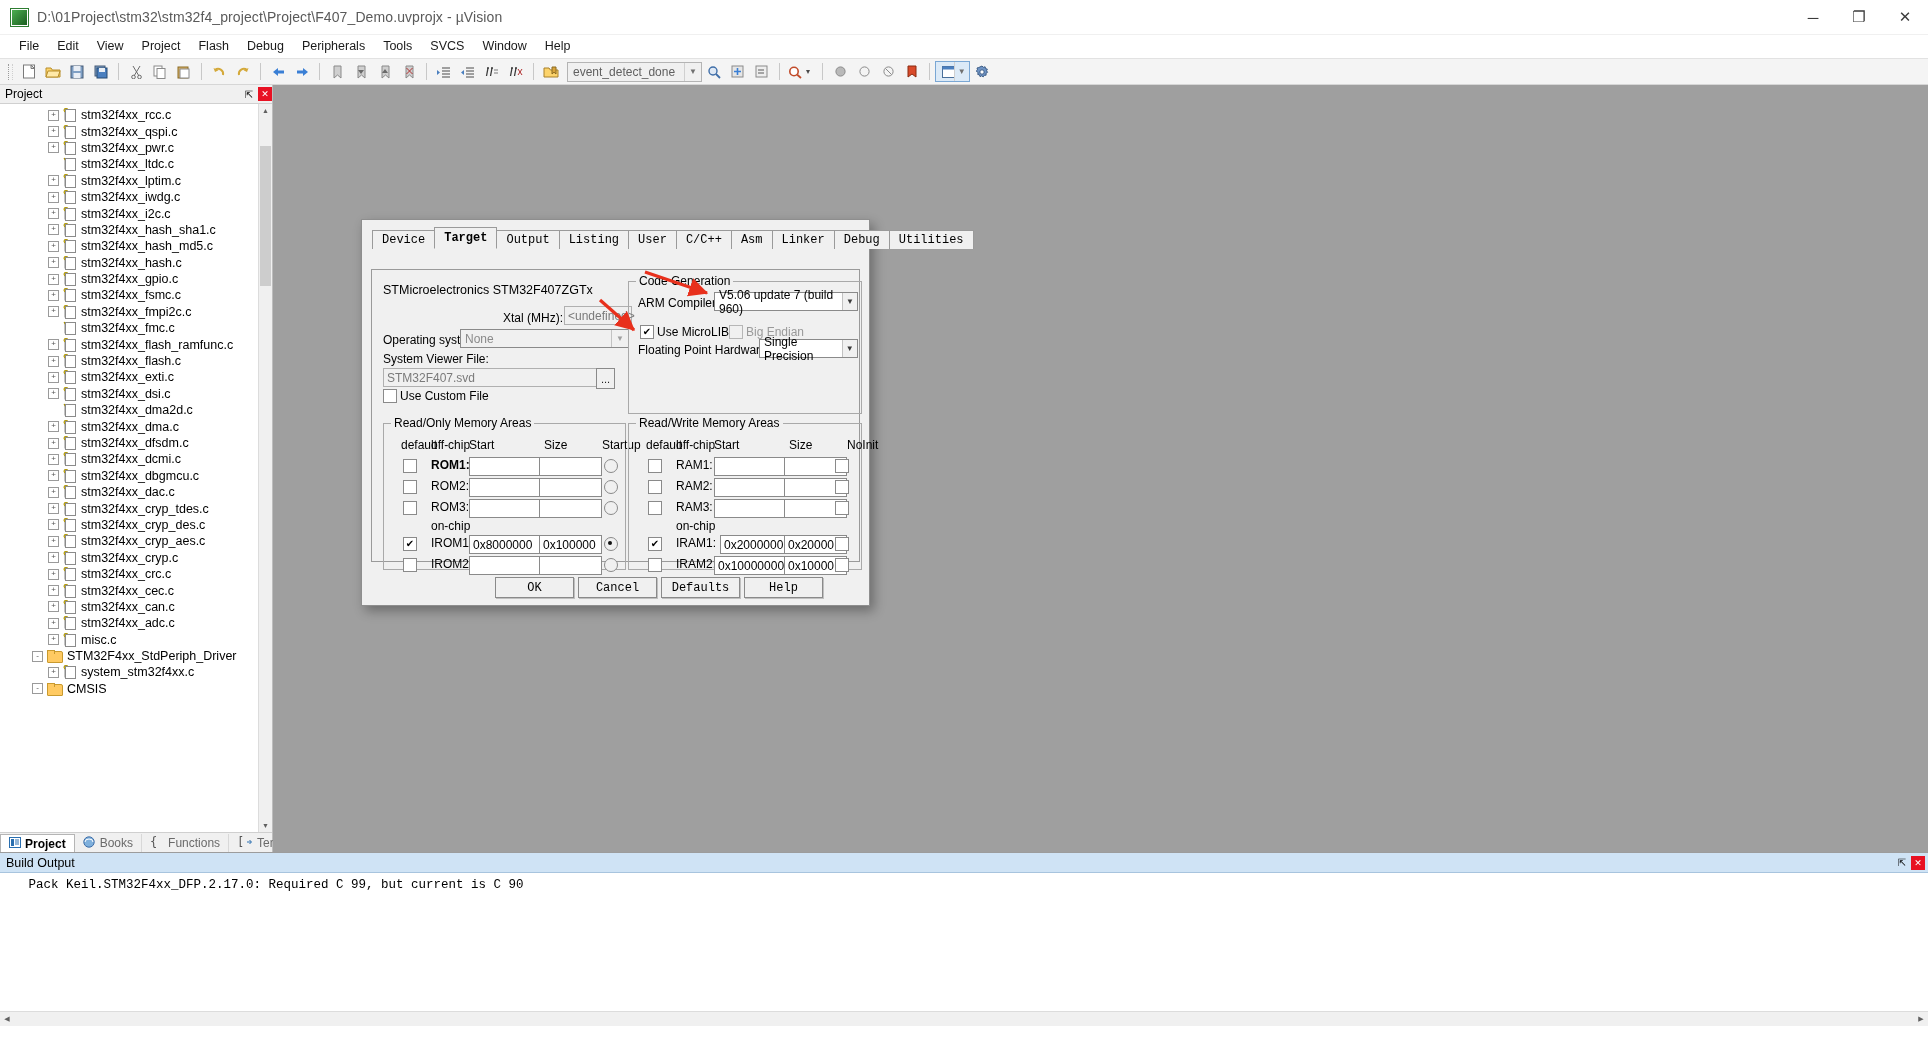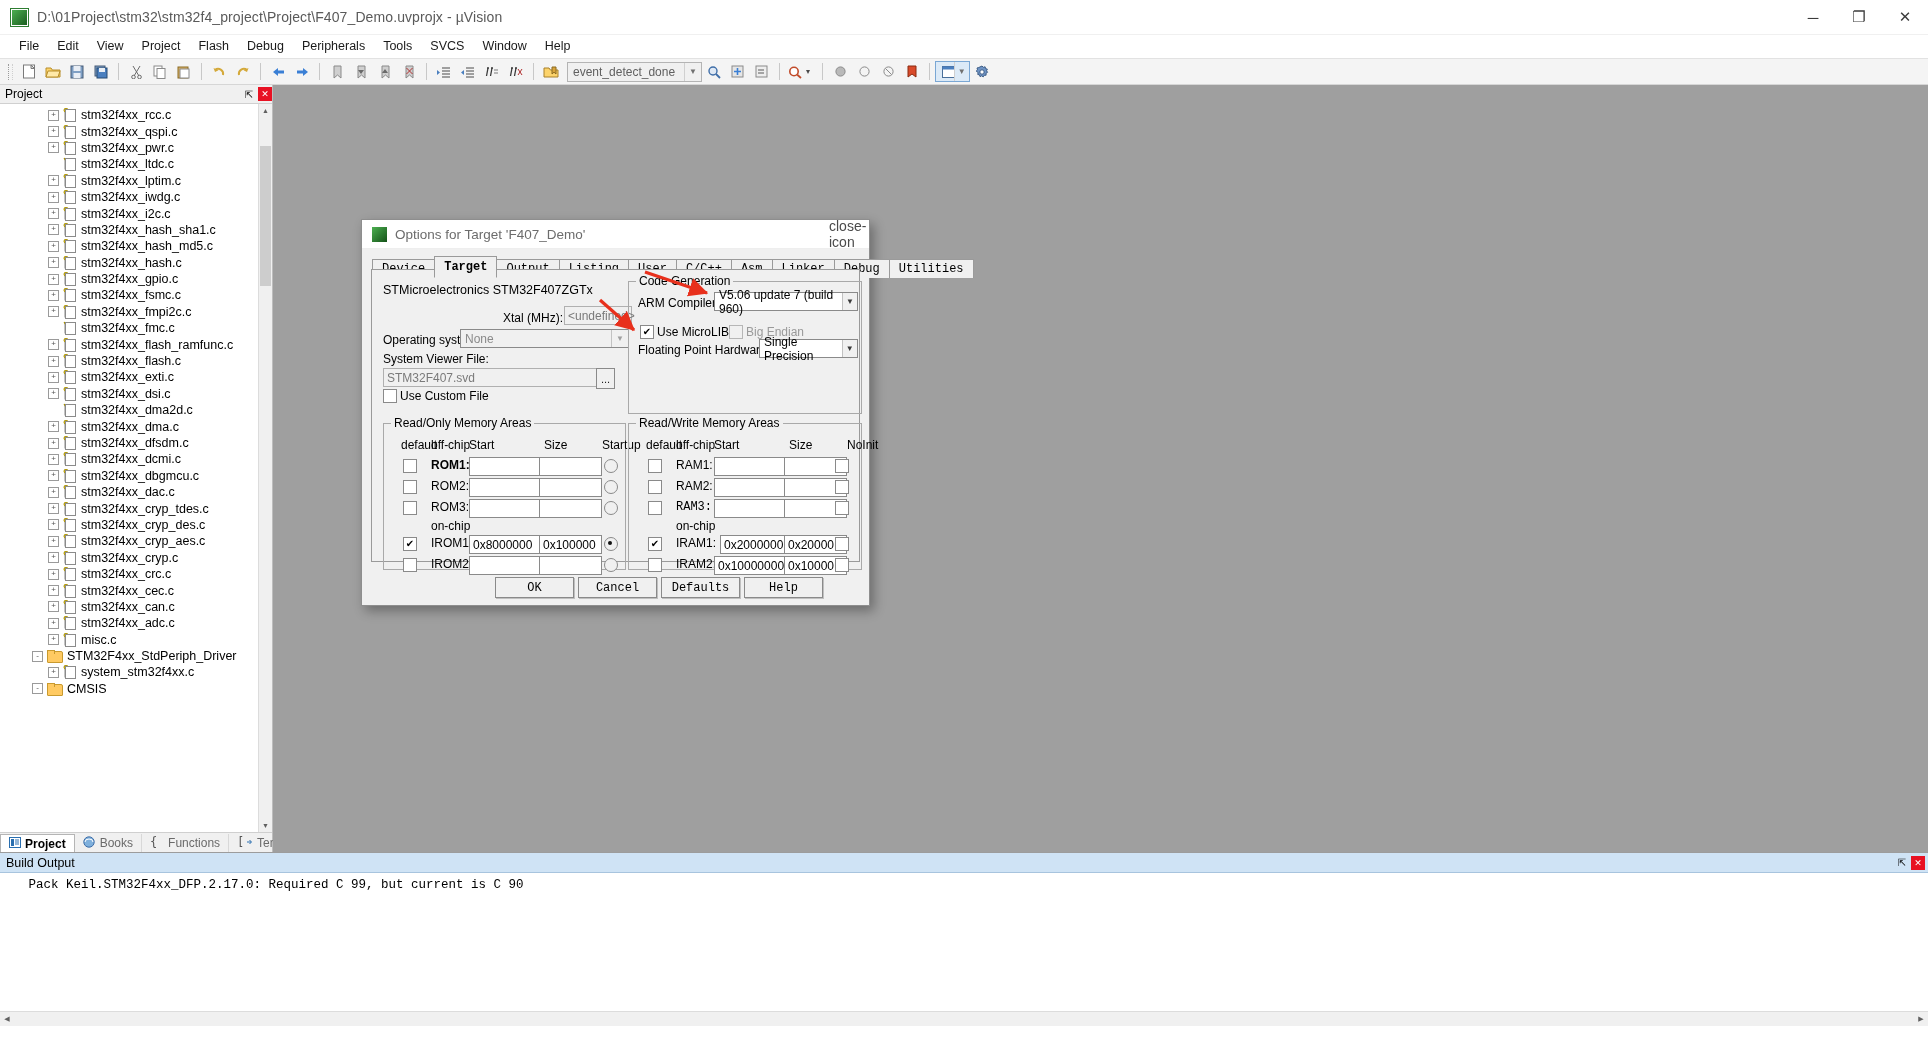--- a/index.html
+++ b/index.html
@@ -872,25 +872,20 @@
     <div class="build-body" id="buildbody"><div>   Pack Keil.STM32F4xx_DFP.2.17.0: Required C 99, but current is C 90</div></div>
     <div class="build-scroll">
       <div class="hsc-btn">◀</div>
       <div class="hsc-track"></div>
       <div class="hsc-btn">▶</div>
     </div>
   </div>
 
 
   <div class="dialog">
-    <div class="dlg-title">
-      <div class="dlg-ic"></div>
-      <div class="dlg-title-text">Options for Target 'F407_Demo'</div>
-      <div class="dlg-close">close-icon</div>
-    </div>
 
     <div class="tabstrip" id="dlgtabs">
         <div class="tab">Device</div>
         <div class="tab active">Target</div>
         <div class="tab">Output</div>
         <div class="tab">Listing</div>
         <div class="tab">User</div>
         <div class="tab">C/C++</div>
         <div class="tab">Asm</div>
         <div class="tab">Linker</div>
@@ -983,21 +978,21 @@
           <div class="lbl" style="left: 47px; top: 34px;">RAM1:</div>
           <div class="txtin" style="left: 85px; top: 33px; width: 66px; height: 17px;"></div>
           <div class="txtin" style="left: 155px; top: 33px; width: 58px; height: 17px;"></div>
           <div class="cbx" style="left: 206px; top: 35px;"></div>
           <div class="cbx" style="left: 19px; top: 56px;"></div>
           <div class="lbl" style="left: 47px; top: 55px;">RAM2:</div>
           <div class="txtin" style="left: 85px; top: 54px; width: 66px; height: 17px;"></div>
           <div class="txtin" style="left: 155px; top: 54px; width: 58px; height: 17px;"></div>
           <div class="cbx" style="left: 206px; top: 56px;"></div>
           <div class="cbx" style="left: 19px; top: 77px;"></div>
-          <div class="lbl" style="left: 47px; top: 76px; font-family: Liberation Mono, monospace;">RAM3:</div>
+          <div class="lbl" style="left: 47px; top: 76px;">RAM3:</div>
           <div class="txtin" style="left: 85px; top: 75px; width: 66px; height: 17px;"></div>
           <div class="txtin" style="left: 155px; top: 75px; width: 58px; height: 17px;"></div>
           <div class="cbx" style="left: 206px; top: 77px;"></div>
           <div class="cbx" style="left: 19px; top: 113px;">✔</div>
           <div class="lbl" style="left: 47px; top: 112px;">IRAM1:</div>
           <div class="txtin" style="left: 91px; top: 111px; width: 66px; height: 17px; text-align: center;">0x20000000</div>
           <div class="txtin" style="left: 155px; top: 111px; width: 58px; height: 17px;">0x20000</div>
           <div class="cbx" style="left: 206px; top: 113px;"></div>
           <div class="cbx" style="left: 19px; top: 134px;"></div>
           <div class="lbl" style="left: 47px; top: 133px;">IRAM2:</div>

